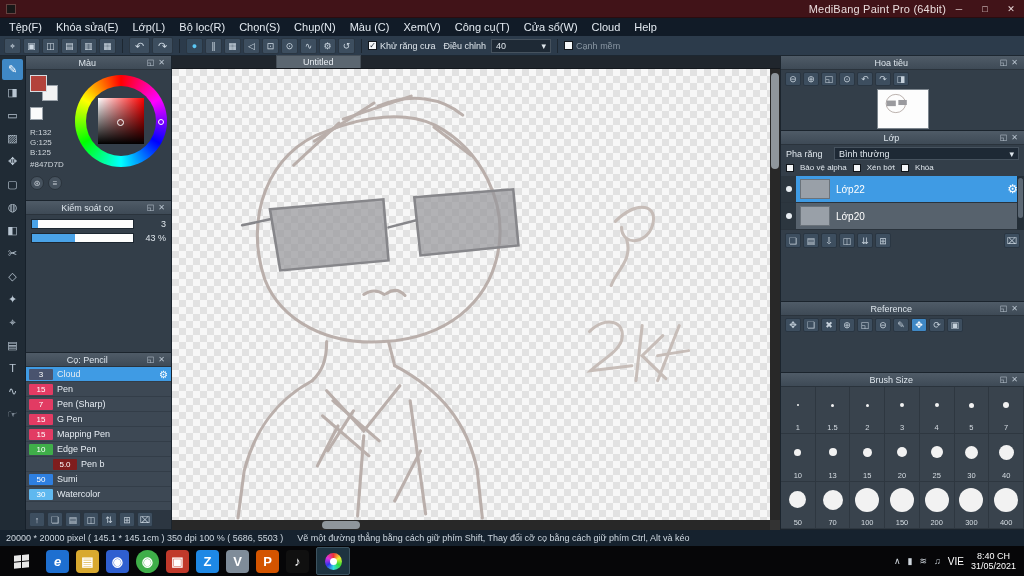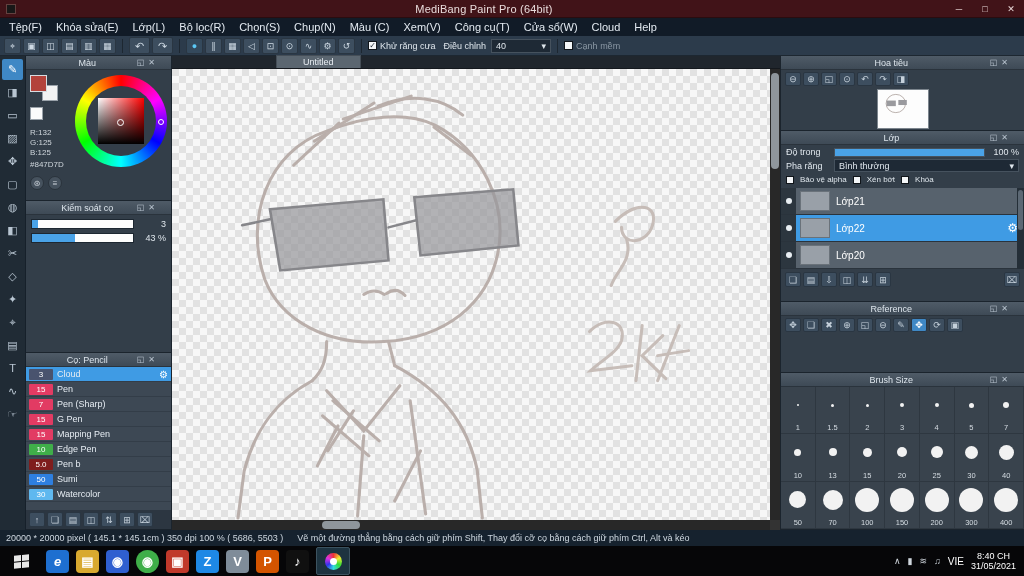--- a/index.html
+++ b/index.html
@@ -3,21 +3,21 @@
 <meta charset="utf-8">
 <style>
   *{margin:0;padding:0;box-sizing:border-box}
   html,body{background:#000}
   body{font-family:"Liberation Sans",sans-serif}
   .screen{position:relative;width:1024px;height:576px;overflow:hidden;background:#2f3942;color:#dfe6ec}
 
   
   .titlebar{height:18px;background:#411318;display:flex;align-items:center;font-size:11px;color:#e9dcdc;border-bottom:1px solid #2a0c0f}
   .app-icon{width:10px;height:10px;background:#181818;border:1px solid #63413f;margin:0 6px}
-  .title{flex:1;text-align:center;letter-spacing:.2px}
+  .title{flex:1;text-align:right;letter-spacing:.2px}
   .win-controls{display:flex;height:100%}
   .wbtn{width:26px;text-align:center;font-size:9px;line-height:18px;color:#e8d8d8}
 
   
   .menubar{height:18px;background:#111b27;display:flex;align-items:center;font-size:11px;padding-left:2px}
   .menu-item{padding:0 7px;line-height:18px;white-space:nowrap;color:#e3eaf1}
 
   
   .toolbar{height:20px;background:#2c3b4b;border-bottom:1px solid #1d2731;display:flex;align-items:center;gap:2px;padding:0 4px;font-size:10px}
   .tbtn{width:17px;height:16px;line-height:15px;text-align:center;background:#3d4e5f;border:1px solid #2a3642;font-size:9px;color:#cfdae4;border-radius:2px}
@@ -32,21 +32,21 @@
 
   
   .main{display:flex;height:474px}
   .toolstrip{width:26px;background:#202b35;border-right:1px solid #16202a;display:flex;flex-direction:column;align-items:center;padding-top:3px;gap:2px}
   .tool{width:21px;height:21px;line-height:21px;text-align:center;font-size:11px;color:#b9c6d2;border-radius:2px}
   .tool.active{background:#3f88c5;color:#fff}
 
   .leftcol{width:146px;display:flex;flex-direction:column;background:#333e49;border-right:1px solid #1b242d}
   .rightcol{width:244px;display:flex;flex-direction:column;background:#333e49;border-left:1px solid #1b242d}
   .panel{border-bottom:1px solid #1b242d;display:flex;flex-direction:column;overflow:hidden}
-  .phead{height:14px;flex:none;background:linear-gradient(#4f5b67,#3e4a56);display:flex;align-items:center;font-size:9px;padding:0 16px;color:#dde5ec;border-bottom:1px solid #2a333c}
+  .phead{height:14px;flex:none;background:linear-gradient(#4f5b67,#3e4a56);display:flex;align-items:center;font-size:9px;padding:0 6px;color:#dde5ec;border-bottom:1px solid #2a333c}
   .ptitle{flex:1;text-align:center}
   .phicon{font-size:8px;margin-left:4px;color:#b9c4cf}
 
   
   .color-body{display:flex;padding:5px 4px;gap:4px}
   .color-left{width:44px;display:flex;flex-direction:column;font-size:8px;color:#cfd6dc}
   .swatches{position:relative;width:34px;height:30px}
   .sw-back{position:absolute;left:12px;top:10px;width:16px;height:16px;background:#f2f2f2;border:1px solid #9aa2aa}
   .sw-front{position:absolute;left:0;top:0;width:17px;height:17px;border:1px solid #d7dde2}
   .sw-small{width:13px;height:13px;background:#fbfbfb;border:1px solid #9aa2aa;margin-top:2px}
@@ -319,21 +319,21 @@
           </div>
           <div class="brush-row">
             <span class="badge" style="background-color: rgb(226, 59, 99);">15</span>
             <span class="brush-name">Mapping Pen</span>
           </div>
           <div class="brush-row">
             <span class="badge" style="background-color: rgb(63, 174, 73);">10</span>
             <span class="brush-name">Edge Pen</span>
           </div>
           <div class="brush-row">
-            <span class="badge" style="background-color: #7f1d1d;">5.0</span>
+            <span class="badge" style="background-color: #7f1d1d; margin-left: 24px;">5.0</span>
             <span class="brush-name">Pen b</span>
           </div>
           <div class="brush-row">
             <span class="badge" style="background-color: rgb(46, 127, 224);">50</span>
             <span class="brush-name">Sumi</span>
           </div>
           <div class="brush-row">
             <span class="badge" style="background-color: rgb(95, 184, 239);">30</span>
             <span class="brush-name">Watercolor</span>
           </div>
@@ -433,51 +433,35 @@
         </div>
       </section>
 
       <section class="panel" style="height:171px">
         <div class="phead">
           <span class="ptitle">Lớp</span>
           <span class="phicon">◱</span>
           <span class="phicon">✕</span>
         </div>
         <div class="lp-row">
-          <span class="lp-label">Độ trong</span>
-          <div class="lp-track">
-            <div class="lp-fill" style="width:100%"></div>
-          </div>
-          <span class="lp-val">100 %</span>
-        </div>
-        <div class="lp-row">
           <span class="lp-label">Pha răng</span>
           <div class="lp-drop">
             <span>Bình thường</span>
             <span>▾</span>
           </div>
         </div>
         <div class="lp-checks">
           <span class="box"></span>
           <span>Bảo vệ alpha</span>
           <span class="box"></span>
           <span>Xén bớt</span>
           <span class="box"></span>
           <span>Khóa</span>
         </div>
         <div class="layer-list">
-          <div class="layer-row">
-            <div class="eye-cell">
-                <div class="eye-dot"></div>
-              </div>
-            <div class="layer-main">
-              <div class="layer-thumb"></div>
-              <span class="layer-name">Lớp21</span>
-            </div>
-          </div>
           <div class="layer-row selected">
             <div class="eye-cell">
                 <div class="eye-dot"></div>
               </div>
             <div class="layer-main">
               <div class="layer-thumb"></div>
               <span class="layer-name">Lớp22</span>
               <span class="layer-gear">⚙</span>
             </div>
           </div>

